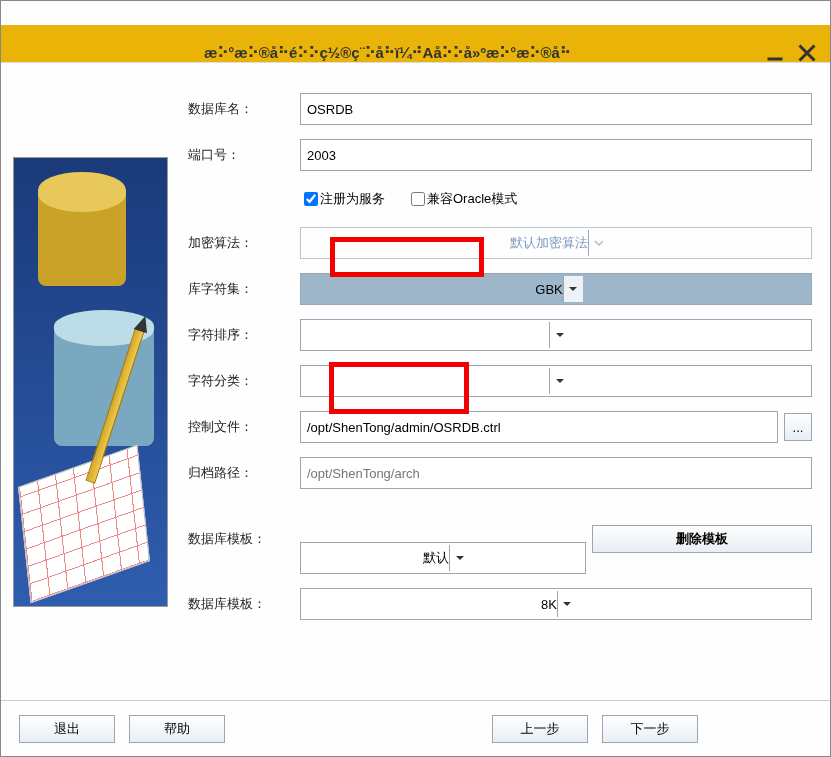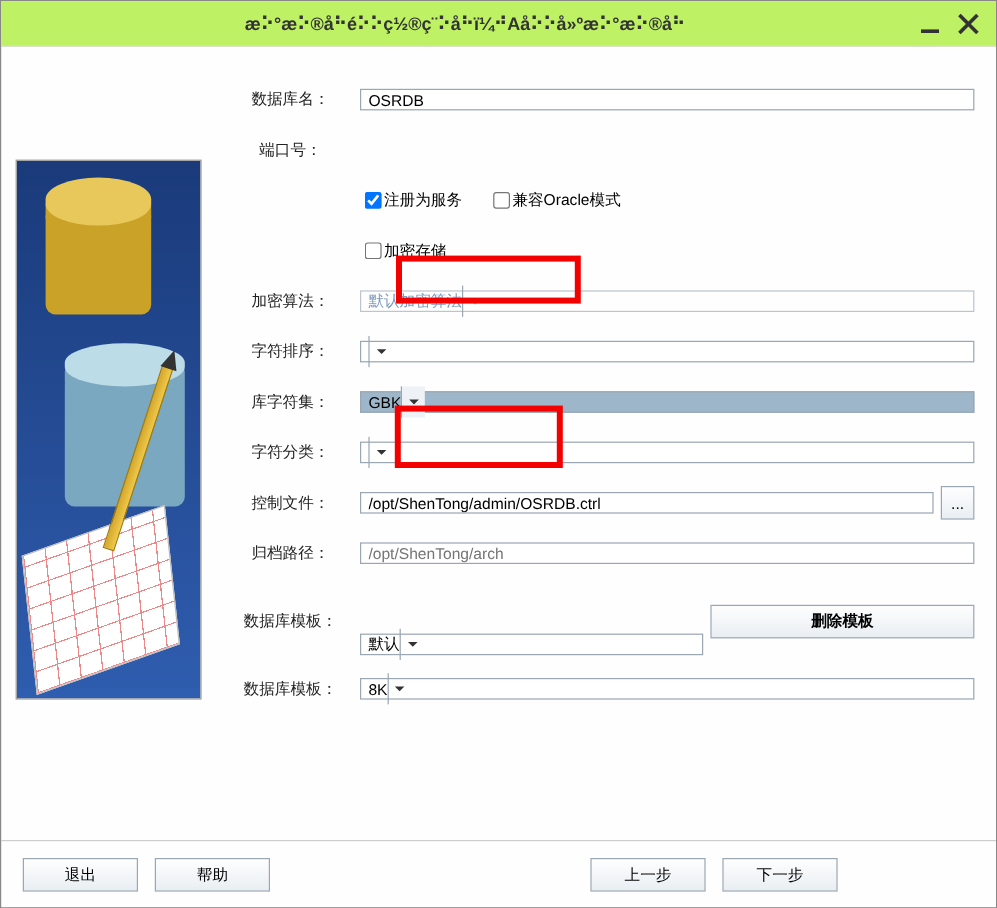--- a/index.html
+++ b/index.html
@@ -13,25 +13,26 @@
     .window {
       width: 831px;
       height: 757px;
       background: #fefefe;
       border: 1px solid #888;
       display: flex;
       flex-direction: column;
     }
     .titlebar {
       height: 38px;
-      background: #bef264;
+      background: #eab308;
       display: flex;
-      align-items: center;
+      align-items: flex-end;
       padding: 0 8px;
       border-bottom: 1px solid #ddd;
+      margin-top: 24px;
     }
     .titlebar-title {
       flex: 1;
       text-align: center;
       font-weight: bold;
       font-size: 15px;
       color: #333;
     }
     .titlebar-btns { display: flex; gap: 14px; padding-right: 6px; }
     .tbtn { width: 18px; height: 18px; display:flex; align-items:center; justify-content:center; cursor: default; font-weight:bold; color:#333; }
@@ -80,33 +81,33 @@
 
     .form-area {
       flex: 1;
       display: flex;
       flex-direction: column;
       gap: 14px;
       padding-top: 6px;
       padding-right: 6px;
     }
     .row { display:flex; align-items:center; gap:4px; min-height:28px; }
-    .lbl { width:112px; text-align:center; color:#222; padding-left:4px; }
+    .lbl { width:112px; text-align:left; color:#222; padding-left:4px; }
     .field-wrap { flex:1; display:flex; align-items:center; gap:6px; }
     input[type=text].txt, .combo {
       flex: 1;
-      height: 18px;
+      height: 32px;
       border: 1px solid #9aa6b2;
       background: #fff;
       padding: 0 6px;
       font-size: 13px;
       font-family: inherit;
     }
     .combo {
-      display: flex; align-items:center; justify-content:flex-start;
+      display: flex; align-items:center; justify-content:center;
       background:#fff;
     }
     .combo.disabled { color:#7f9bbd; background:#fefefe; border-color:#bcc4cd;}
     .combo.disabled .caret { color:#bbb; }
     .combo .caret {
       width: 20px; height: 26px; border-left:1px solid #9aa6b2;
       display:flex; align-items:center; justify-content:center; color:#333;
       margin-right:-6px;
     }
     .caret svg { width:10px;height:10px; }
@@ -182,78 +183,74 @@
 
         <div class="row">
           <div class="lbl">数据库名：</div>
           <div class="field-wrap">
             <input type="text" class="txt" value="OSRDB" style="">
           </div>
         </div>
 
         <div class="row">
           <div class="lbl">端口号：</div>
+          <div class="field-wrap">
+            <input type="text" class="txt" value="2003" style="">
+          </div>
         </div>
 
         <div class="row">
           <div class="lbl"></div>
           <div class="field-wrap" style="gap:22px;">
             <label class="checkbox-row">
               <input type="checkbox" checked="" style="">
               <span>注册为服务</span>
             </label>
             <label class="checkbox-row">
               <input type="checkbox" style="">
               <span>兼容Oracle模式</span>
             </label>
           </div>
         </div>
 
-        <div class="row">
-          <div class="lbl"></div>
-          <label class="checkbox-row">
-            <input type="checkbox" style="">
-            <span>加密存储</span>
-          </label>
-        </div>
 
         <div class="row">
           <div class="lbl">加密算法：</div>
           <div class="field-wrap">
             <div class="combo disabled">
               <span>默认加密算法</span>
               <span class="caret">
                   <svg viewBox="0 0 10 10">
                     <path d="M1 3 L5 7 L9 3" fill="none" stroke="currentColor" stroke-width="1.5"></path>
-                  </svg>
-                </span>
-            </div>
-          </div>
-        </div>
-
-        <div class="row">
-          <div class="lbl">字符排序：</div>
-          <div class="field-wrap">
-            <div class="combo">
-              <span></span>
-              <span class="caret">
-                  <svg viewBox="0 0 10 10">
-                    <path d="M1 3 L5 7 L9 3" fill="#333"></path>
                   </svg>
                 </span>
             </div>
           </div>
         </div>
 
         <div class="row">
           <div class="lbl">库字符集：</div>
           <div class="field-wrap">
             <div class="combo sel">
               <span>GBK</span>
               <span class="caret" style="background:#eef2f6;border-left:1px solid #9aa6b2;">
+                  <svg viewBox="0 0 10 10">
+                    <path d="M1 3 L5 7 L9 3" fill="#333"></path>
+                  </svg>
+                </span>
+            </div>
+          </div>
+        </div>
+
+        <div class="row">
+          <div class="lbl">字符排序：</div>
+          <div class="field-wrap">
+            <div class="combo">
+              <span></span>
+              <span class="caret">
                   <svg viewBox="0 0 10 10">
                     <path d="M1 3 L5 7 L9 3" fill="#333"></path>
                   </svg>
                 </span>
             </div>
           </div>
         </div>
 
         <div class="row">
           <div class="lbl">字符分类：</div>

